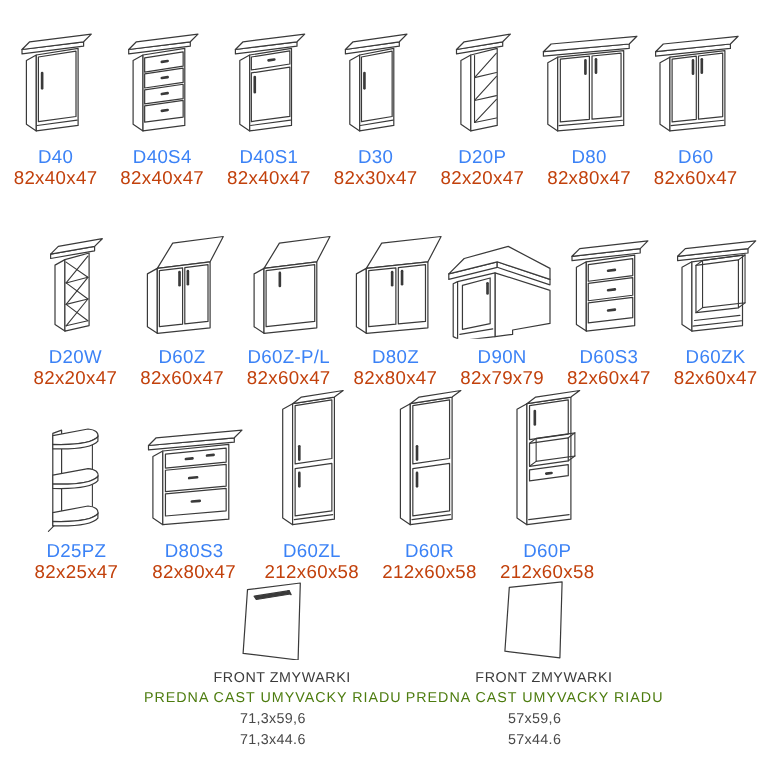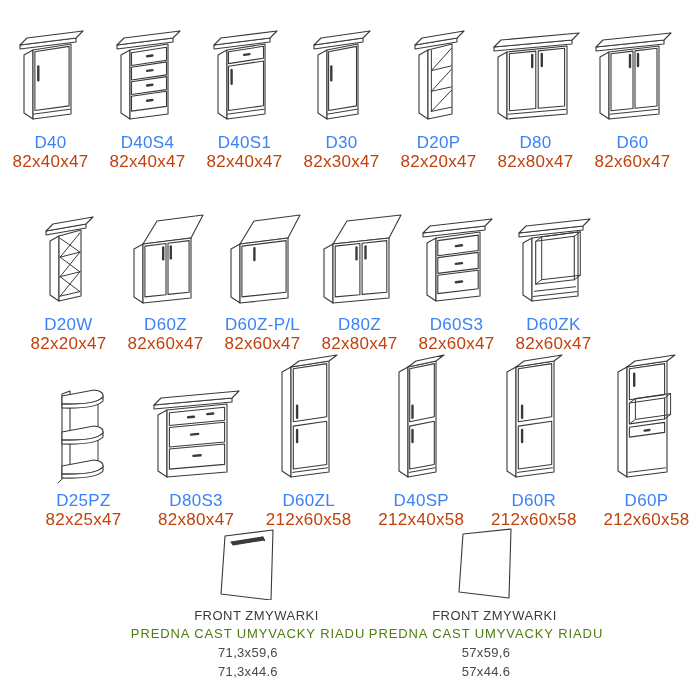--- a/index.html
+++ b/index.html
@@ -10,21 +10,21 @@
   }
   .sheet{width:700px;height:700px;position:relative;}
   .row{display:flex;align-items:flex-end;}
   .row .cell{flex:none;display:flex;flex-direction:column;align-items:center;}
   .row1{margin-top:18px;padding-left:2px;}
   .row1 .cell{width:97px;}
   .row1 .fig{height:108px;}
   .row2{margin-top:36px;padding-left:20px;}
   .row2 .cell{width:97px;}
   .row2 .fig{height:102px;}
-  .row3{margin-top:-6px;padding-left:30px;justify-content:space-between;}
+  .row3{margin-top:-6px;padding-left:16px;}
   .row3 .cell{width:107px;}
   .row3 .fig{height:138px;}
   .fig{display:flex;align-items:flex-end;justify-content:center;}
   .code{margin-top:9px;font-size:17px;line-height:16px;color:#3b82f6;letter-spacing:.3px;}
   .dims{margin-top:3px;font-size:17px;line-height:16px;color:#c2410c;letter-spacing:.3px;}
   .panelrow{display:flex;align-items:flex-start;padding-left:130px;margin-top:-2px;}
   .pcell{flex:none;width:236px;display:flex;flex-direction:column;align-items:center;}
   .pcell + .pcell{margin-left:2px;}
   .pfig{height:74px;display:flex;align-items:flex-end;justify-content:center;}
   .ptitle{margin-top:8px;font-size:13px;line-height:16px;color:#3b3b3b;letter-spacing:.5px;white-space:nowrap;padding-left:17px;}
@@ -218,20 +218,37 @@
             <polygon points="42.1,29.3 66.8,26.6 66.8,78.2 42.1,80.4" fill="none" stroke="#3a3a3a" stroke-width="1.1" stroke-linejoin="round"></polygon>
             <line x1="36.5" y1="33.4" x2="36.5" y2="45.3" stroke="#3a3a3a" stroke-width="2.4" stroke-linecap="round"></line>
             <line x1="45.5" y1="32.5" x2="45.5" y2="44.4" stroke="#3a3a3a" stroke-width="2.4" stroke-linecap="round"></line>
           </svg>
         </div>
         <div class="code">D80Z</div>
         <div class="dims">82x80x47</div>
       </div>
       <div class="cell">
         <div class="fig">
+          <svg width="110" height="98" viewBox="-4 -6 110 98" xmlns="http://www.w3.org/2000/svg">
+            <polygon points="44.0,32.0 94.0,48.0 94.0,78.0 60.0,84.0 60.0,88.0 44.0,90.0" fill="#fff" stroke="#3a3a3a" stroke-width="1.1" stroke-linejoin="round"></polygon>
+            <polygon points="10.0,40.0 6.0,42.0 6.0,90.0 10.0,92.0" fill="#fff" stroke="#3a3a3a" stroke-width="1.1" stroke-linejoin="round"></polygon>
+            <polygon points="10.0,40.0 44.0,32.0 44.0,90.0 10.0,94.0" fill="#fff" stroke="#3a3a3a" stroke-width="1.1" stroke-linejoin="round"></polygon>
+            <polygon points="2.0,38.0 46.0,27.0 46.0,22.0 2.0,33.0" fill="#fff" stroke="#3a3a3a" stroke-width="1.1" stroke-linejoin="round"></polygon>
+            <polygon points="46.0,27.0 94.0,43.0 94.0,38.0 46.0,22.0" fill="#fff" stroke="#3a3a3a" stroke-width="1.1" stroke-linejoin="round"></polygon>
+            <polygon points="2.0,33.0 46.0,22.0 94.0,38.0 94.0,28.0 56.0,8.0 16.0,19.0" fill="#fff" stroke="#3a3a3a" stroke-width="1.1" stroke-linejoin="round"></polygon>
+            <polygon points="14.4,43.4 39.6,36.7 39.6,78.2 14.4,83.5" fill="none" stroke="#3a3a3a" stroke-width="1.1" stroke-linejoin="round"></polygon>
+            <line x1="37.2" y1="41.5" x2="37.2" y2="50.8" stroke="#3a3a3a" stroke-width="2.4" stroke-linecap="round"></line>
+            <line x1="12.0" y1="88.0" x2="42.0" y2="83.0" stroke="#3a3a3a" stroke-width="1" stroke-linecap="round"></line>
+          </svg>
+        </div>
+        <div class="code">D90N</div>
+        <div class="dims">82x79x79</div>
+      </div>
+      <div class="cell">
+        <div class="fig">
           <svg width="76" height="100" viewBox="-4 -6 76 100" xmlns="http://www.w3.org/2000/svg">
             <polygon points="13.0,24.0 4.0,29.0 4.0,81.0 13.0,87.0" fill="#fff" stroke="#3a3a3a" stroke-width="1.1" stroke-linejoin="round"></polygon>
             <polygon points="13.0,24.0 57.0,18.0 57.0,82.0 13.0,87.0" fill="#fff" stroke="#3a3a3a" stroke-width="1.1" stroke-linejoin="round"></polygon>
             <polygon points="0.0,19.0 62.0,12.0 62.0,16.0 0.0,23.0" fill="#fff" stroke="#3a3a3a" stroke-width="1.1" stroke-linejoin="round"></polygon>
             <polygon points="0.0,19.0 62.0,12.0 69.0,5.0 7.0,12.0" fill="#fff" stroke="#3a3a3a" stroke-width="1.1" stroke-linejoin="round"></polygon>
             <polygon points="14.8,26.6 55.2,21.1 55.2,36.5 14.8,41.7" fill="none" stroke="#3a3a3a" stroke-width="1.1" stroke-linejoin="round"></polygon>
             <polygon points="14.8,43.6 55.2,38.4 55.2,54.4 14.8,59.4" fill="none" stroke="#3a3a3a" stroke-width="1.1" stroke-linejoin="round"></polygon>
             <polygon points="14.8,61.3 55.2,56.3 55.2,74.8 14.8,79.6" fill="none" stroke="#3a3a3a" stroke-width="1.1" stroke-linejoin="round"></polygon>
             <line x1="32.8" y1="32.1" x2="39.0" y2="31.3" stroke="#3a3a3a" stroke-width="2.4" stroke-linecap="round"></line>
             <line x1="32.8" y1="49.9" x2="39.0" y2="49.1" stroke="#3a3a3a" stroke-width="2.4" stroke-linecap="round"></line>
@@ -307,36 +324,20 @@
             <polygon points="13.0,13.0 51.0,7.0 59.0,1.0 21.0,7.0" fill="#fff" stroke="#3a3a3a" stroke-width="1.1" stroke-linejoin="round"></polygon>
             <polygon points="15.3,14.8 48.7,9.6 48.7,62.8 15.3,67.7" fill="none" stroke="#3a3a3a" stroke-width="1.1" stroke-linejoin="round"></polygon>
             <polygon points="15.3,72.1 48.7,67.3 48.7,110.5 15.3,115.0" fill="none" stroke="#3a3a3a" stroke-width="1.1" stroke-linejoin="round"></polygon>
             <line x1="19.1" y1="51.7" x2="19.1" y2="63.8" stroke="#3a3a3a" stroke-width="2.4" stroke-linecap="round"></line>
             <line x1="19.1" y1="75.9" x2="19.1" y2="88.1" stroke="#3a3a3a" stroke-width="2.4" stroke-linecap="round"></line>
             <line x1="14.5" y1="118.4" x2="49.5" y2="113.8" stroke="#3a3a3a" stroke-width="1" stroke-linecap="round"></line>
           </svg>
         </div>
         <div class="code">D60ZL</div>
         <div class="dims">212x60x58</div>
-      </div>
-      <div class="cell">
-        <div class="fig">
-          <svg width="60" height="136" viewBox="-4 -6 60 136" xmlns="http://www.w3.org/2000/svg">
-            <polygon points="13.0,13.0 4.0,18.0 4.0,117.0 13.0,123.0" fill="#fff" stroke="#3a3a3a" stroke-width="1.1" stroke-linejoin="round"></polygon>
-            <polygon points="13.0,13.0 41.0,7.0 41.0,118.0 13.0,123.0" fill="#fff" stroke="#3a3a3a" stroke-width="1.1" stroke-linejoin="round"></polygon>
-            <polygon points="13.0,13.0 41.0,7.0 49.0,1.0 21.0,7.0" fill="#fff" stroke="#3a3a3a" stroke-width="1.1" stroke-linejoin="round"></polygon>
-            <polygon points="14.7,14.8 39.3,9.6 39.3,62.8 14.7,67.7" fill="none" stroke="#3a3a3a" stroke-width="1.1" stroke-linejoin="round"></polygon>
-            <polygon points="14.7,72.1 39.3,67.3 39.3,110.5 14.7,115.0" fill="none" stroke="#3a3a3a" stroke-width="1.1" stroke-linejoin="round"></polygon>
-            <line x1="17.5" y1="51.7" x2="17.5" y2="63.8" stroke="#3a3a3a" stroke-width="2.4" stroke-linecap="round"></line>
-            <line x1="17.5" y1="75.9" x2="17.5" y2="88.1" stroke="#3a3a3a" stroke-width="2.4" stroke-linecap="round"></line>
-            <line x1="14.1" y1="118.4" x2="39.9" y2="113.8" stroke="#3a3a3a" stroke-width="1" stroke-linecap="round"></line>
-          </svg>
-        </div>
-        <div class="code">D40SP</div>
-        <div class="dims">212x40x58</div>
       </div>
       <div class="cell">
         <div class="fig">
           <svg width="70" height="136" viewBox="-4 -6 70 136" xmlns="http://www.w3.org/2000/svg">
             <polygon points="13.0,13.0 4.0,18.0 4.0,117.0 13.0,123.0" fill="#fff" stroke="#3a3a3a" stroke-width="1.1" stroke-linejoin="round"></polygon>
             <polygon points="13.0,13.0 51.0,7.0 51.0,118.0 13.0,123.0" fill="#fff" stroke="#3a3a3a" stroke-width="1.1" stroke-linejoin="round"></polygon>
             <polygon points="13.0,13.0 51.0,7.0 59.0,1.0 21.0,7.0" fill="#fff" stroke="#3a3a3a" stroke-width="1.1" stroke-linejoin="round"></polygon>
             <polygon points="15.3,14.8 48.7,9.6 48.7,62.8 15.3,67.7" fill="none" stroke="#3a3a3a" stroke-width="1.1" stroke-linejoin="round"></polygon>
             <polygon points="15.3,72.1 48.7,67.3 48.7,110.5 15.3,115.0" fill="none" stroke="#3a3a3a" stroke-width="1.1" stroke-linejoin="round"></polygon>
             <line x1="19.1" y1="51.7" x2="19.1" y2="63.8" stroke="#3a3a3a" stroke-width="2.4" stroke-linecap="round"></line>

